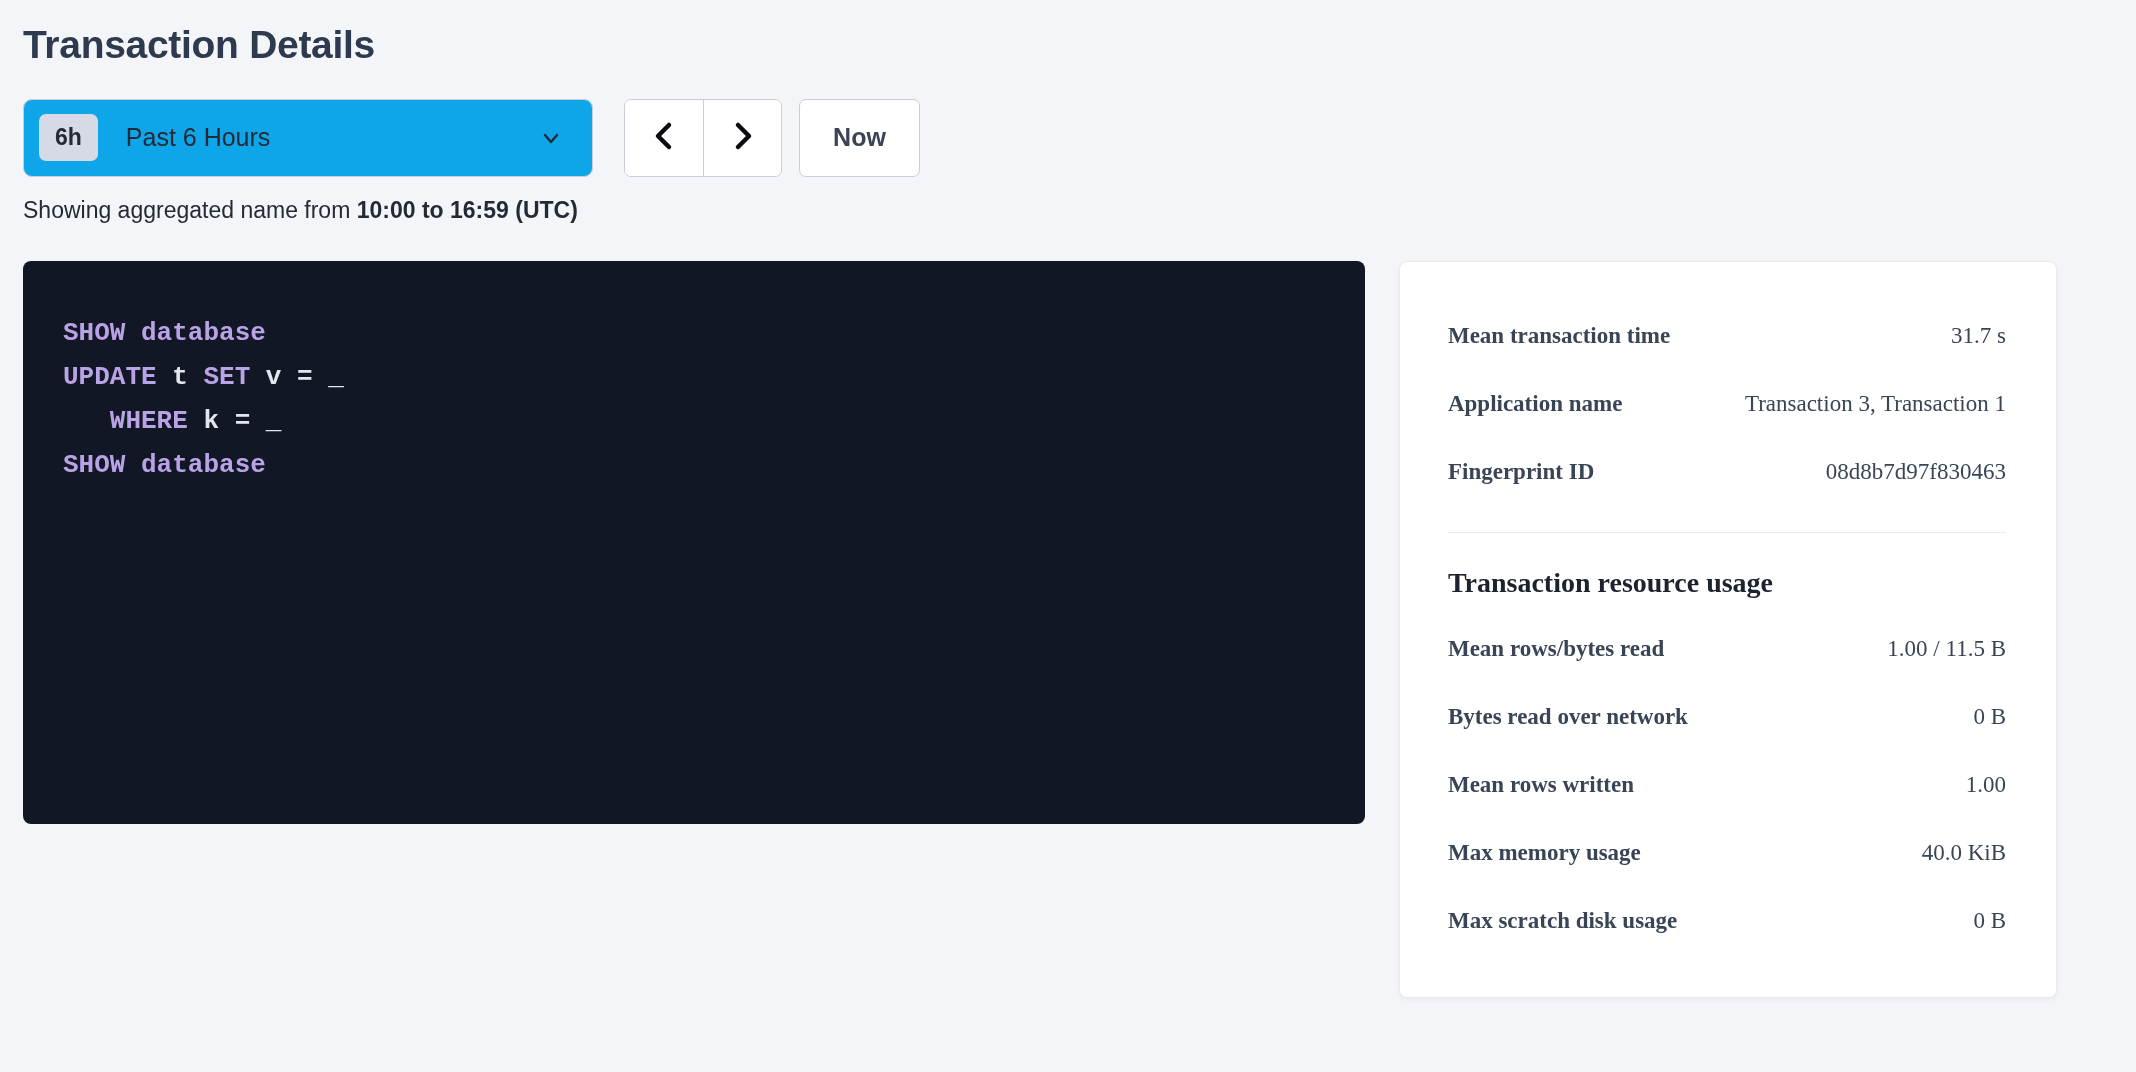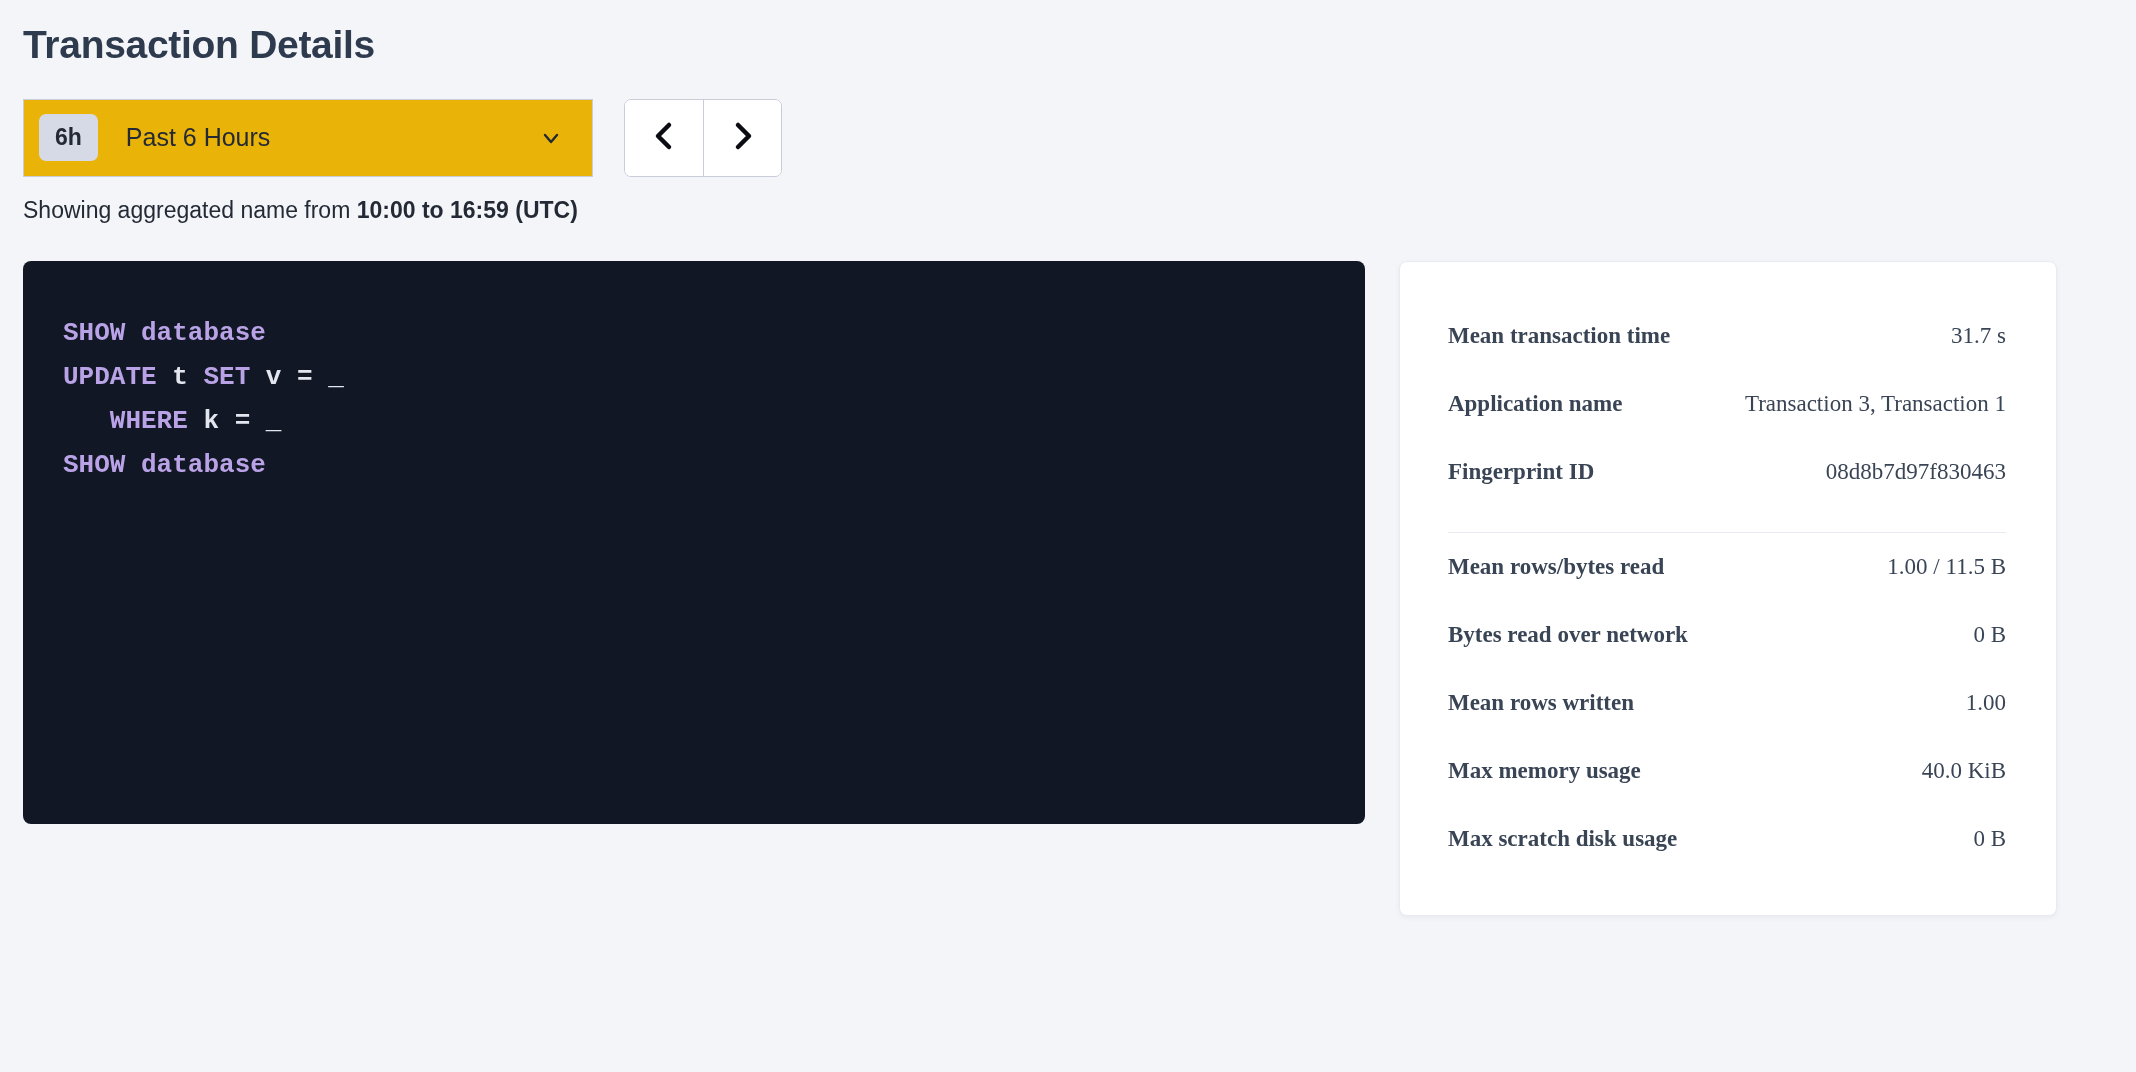--- a/index.html
+++ b/index.html
@@ -16,22 +16,22 @@
   .page-title {
     font-size: 39px; font-weight: 700; color: #2e3a4d;
     letter-spacing: -0.3px;
     margin: 6px 0 0 0; line-height: 1.2;
   }
 
   
   .controls { display: flex; align-items: stretch; height: 78px; margin-top: 30px; }
 
   .timepicker {
-    width: 570px; background: #eab308;
-    border: 1px solid #c8cdd9; border-radius: 0;
+    width: 570px; background: #0ea5e9;
+    border: 1px solid #c8cdd9; border-radius: 9px;
     display: flex; align-items: center;
     padding: 0 28px 0 15px; cursor: pointer;
   }
   .tp-badge {
     background: #d6dae6; border-radius: 7px;
     padding: 10px 16px; font-size: 23px; font-weight: 700; color: #242a35;
   }
   .tp-label { margin-left: 28px; font-size: 25px; color: #242a35; flex: 1; }
   .tp-caret { display: flex; align-items: center; }
 
@@ -124,20 +124,21 @@
       </button>
       <button class="navbtn next">
         <span>
           <svg width="30" height="34" viewBox="0 0 30 34" fill="none">
             <polyline points="10,6 21,17 10,28" stroke="#0b0d12" stroke-width="4.5" stroke-linecap="round" stroke-linejoin="round"></polyline>
           </svg>
         </span>
       </button>
     </div>
 
+    <button class="nowbtn">Now</button>
   </div>
 
   <div class="subtitle"><span>Showing aggregated name from </span><span class="bold">10:00 to 16:59 (UTC)</span></div>
 
   <div class="main">
 
     <div class="codebox"><div class="code-line"><span class="tok-kw">SHOW database</span></div><div class="code-line"><span class="tok-kw">UPDATE</span><span class="tok-plain"> t </span><span class="tok-kw">SET</span><span class="tok-plain"> v = _</span></div><div class="code-line"><span class="tok-plain">   </span><span class="tok-kw">WHERE</span><span class="tok-plain"> k = _</span></div><div class="code-line"><span class="tok-kw">SHOW database</span></div></div>
 
     <div class="card">
 
@@ -149,20 +150,21 @@
         <span class="stat-label">Application name</span>
         <span class="stat-value">Transaction 3, Transaction 1</span>
       </div>
       <div class="stat-row">
         <span class="stat-label">Fingerprint ID</span>
         <span class="stat-value">08d8b7d97f830463</span>
       </div>
 
       <hr class="divider">
 
+      <div class="section-title">Transaction resource usage</div>
 
       <div class="stat-row">
         <span class="stat-label">Mean rows/bytes read</span>
         <span class="stat-value">1.00 / 11.5 B</span>
       </div>
       <div class="stat-row">
         <span class="stat-label">Bytes read over network</span>
         <span class="stat-value">0 B</span>
       </div>
       <div class="stat-row">

